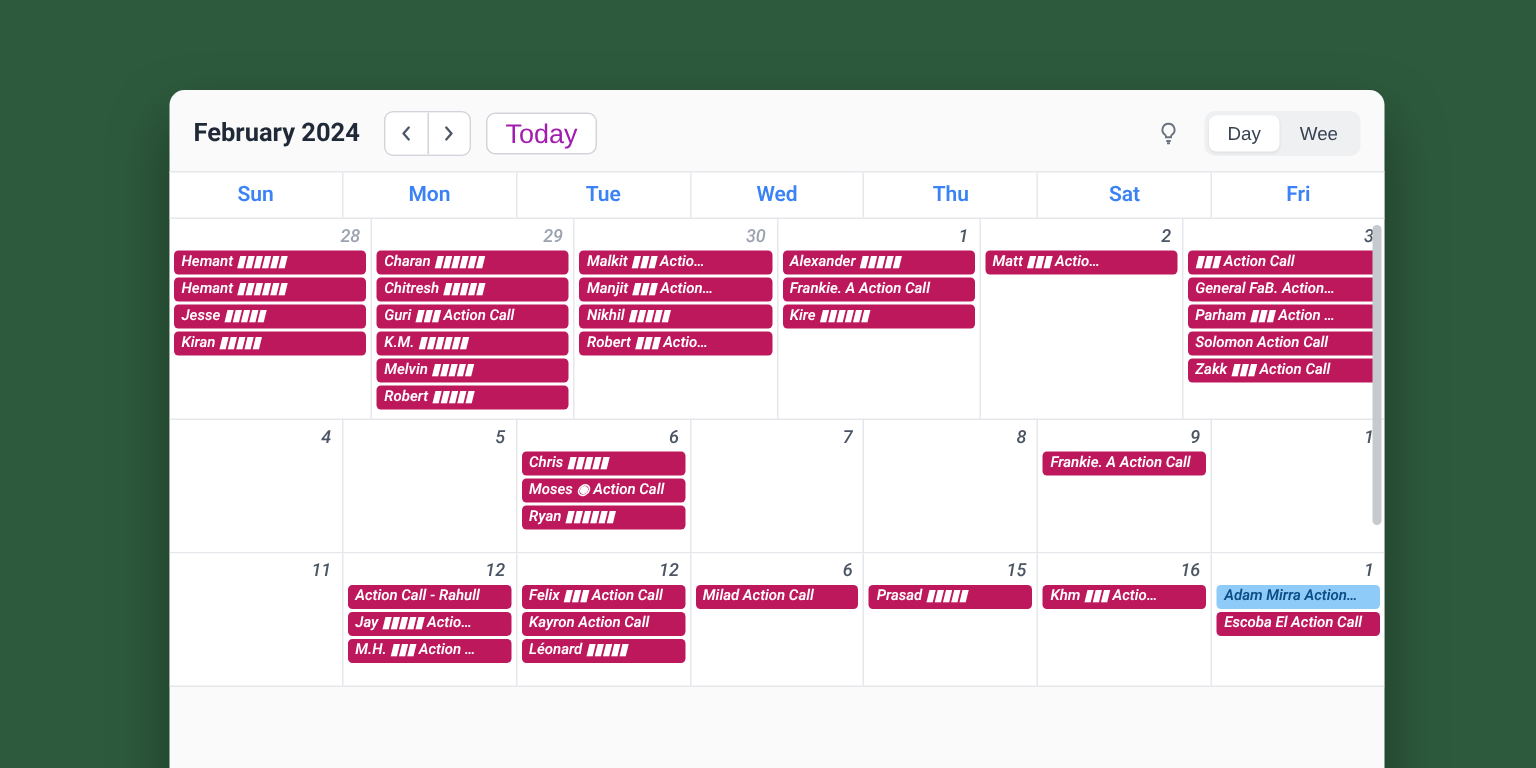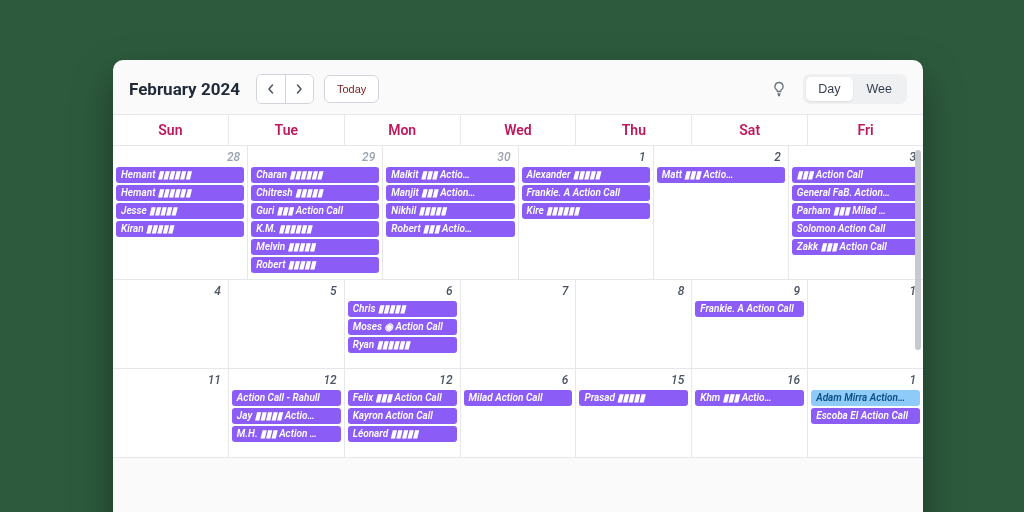--- a/index.html
+++ b/index.html
@@ -16,37 +16,37 @@
   .toolbar {
     display: flex;
     align-items: center;
     padding: 14px 16px 10px 16px;
     gap: 10px;
   }
   .title { font-size: 17px; font-weight: 700; color: #1f2937; margin-right: 6px; }
   .btn-group { display: flex; border: 1px solid #d1d5db; border-radius: 6px; overflow: hidden; background:#fff; }
   .btn-group button { width: 28px; height: 28px; border: none; background: #fff; cursor: pointer; display:flex; align-items:center; justify-content:center; color:#4b5563; }
   .btn-group button + button { border-left: 1px solid #d1d5db; }
-  .btn { height: 28px; padding: 0 12px; border: 1px solid #d1d5db; border-radius: 6px; background: #fff; font-size: 11px; color: #7f1d1d; cursor: pointer; }
+  .btn { height: 28px; padding: 0 12px; border: 1px solid #d1d5db; border-radius: 6px; background: #fff; font-size: 18px; color: #a21caf; cursor: pointer; }
   .spacer { flex: 1; }
   .icon-btn { width: 28px; height: 28px; display:flex; align-items:center; justify-content:center; border:none; background:transparent; color:#6b7280; cursor:pointer; border-radius:6px; }
   .view-switch { display:flex; align-items:center; background:#eef0f2; border-radius:7px; padding:3px; gap:2px; }
   .view-switch button { border:none; background:transparent; font-size:12.5px; color:#374151; padding: 5px 12px; cursor:pointer; border-radius:5px; }
   .view-switch button.active { background:#fff; box-shadow: 0 1px 2px rgba(0,0,0,0.08); }
   .grid-wrap { position:relative; width:100%; }
   .header-row { display:flex; background:#fff; border-top:1px solid #e5e7eb; border-bottom:1px solid #e5e7eb; }
-  .header-row .hcell { flex:1; text-align:center; font-size:14px; font-weight:600; color:#be185d; padding:7px 0; border-right:1px solid #e5e7eb; }
+  .header-row .hcell { flex:1; text-align:center; font-size:14px; font-weight:600; color:#3b82f6; padding:7px 0; border-right:1px solid #e5e7eb; }
   .header-row .hcell:last-child { border-right:none; }
   .scroll-area { height: 326px; overflow:hidden; position:relative;font-style:italic; }
   .week-row { display:flex; border-bottom:1px solid #e5e7eb; background:#fff; }
   .day-cell { flex:1; min-height:88px; border-right:1px solid #e5e7eb; padding:2px 3px 4px 3px; position:relative; }
   .day-cell:last-child { border-right:none; }
   .date-num { display:block; text-align:right; font-size:12px; color:#9ca3af; padding:2px 4px 3px 0; font-weight:500; }
   .date-num.in { color:#4b5563; }
-  .event { background:#8b5cf6; color:#fff; font-size:10px; line-height:1.2; padding:2px 5px; border-radius:3px; margin-bottom:2px; white-space:nowrap; overflow:hidden; text-overflow:ellipsis; cursor:pointer; font-weight:600; }
+  .event { background:#be185d; color:#fff; font-size:10px; line-height:1.2; padding:2px 5px; border-radius:3px; margin-bottom:2px; white-space:nowrap; overflow:hidden; text-overflow:ellipsis; cursor:pointer; font-weight:600; }
   .event.alt { background:#8ecbf9; color:#0b4e86; }
   .scrollbar { position:absolute; right:2px; top:36px; width:6px; height:200px; background:#c6c9cd; border-radius:3px; }
   svg { display:block; }
 </style>
 </head>
 <body>
 
 <div class="app-frame">
 
   <div class="toolbar">
@@ -73,22 +73,22 @@
     </button>
     <div class="view-switch">
       <button class="active">Day</button>
       <button>Wee</button>
     </div>
   </div>
 
   <div class="grid-wrap">
     <div class="header-row" id="header-row">
         <div class="hcell">Sun</div>
+        <div class="hcell">Mon</div>
         <div class="hcell">Tue</div>
-        <div class="hcell">Mon</div>
         <div class="hcell">Wed</div>
         <div class="hcell">Thu</div>
         <div class="hcell">Sat</div>
         <div class="hcell">Fri</div>
       </div>
     <div class="scroll-area" id="scroll-area">
         <div class="week-row">
           <div class="day-cell">
             <span class="date-num">28</span>
             <div class="event">Hemant ▮▮▮▮▮▮</div>
@@ -119,21 +119,21 @@
             <div class="event">Kire ▮▮▮▮▮▮</div>
           </div>
           <div class="day-cell">
             <span class="date-num in">2</span>
             <div class="event">Matt ▮▮▮ Actio…</div>
           </div>
           <div class="day-cell">
             <span class="date-num in">3</span>
             <div class="event">▮▮▮ Action Call</div>
             <div class="event">General FaB. Action…</div>
-            <div class="event">Parham ▮▮▮ Milad …</div>
+            <div class="event">Parham ▮▮▮ Action …</div>
             <div class="event">Solomon  Action Call</div>
             <div class="event">Zakk ▮▮▮ Action Call</div>
           </div>
         </div>
         <div class="week-row">
           <div class="day-cell">
             <span class="date-num in">4</span>
           </div>
           <div class="day-cell">
             <span class="date-num in">5</span>

